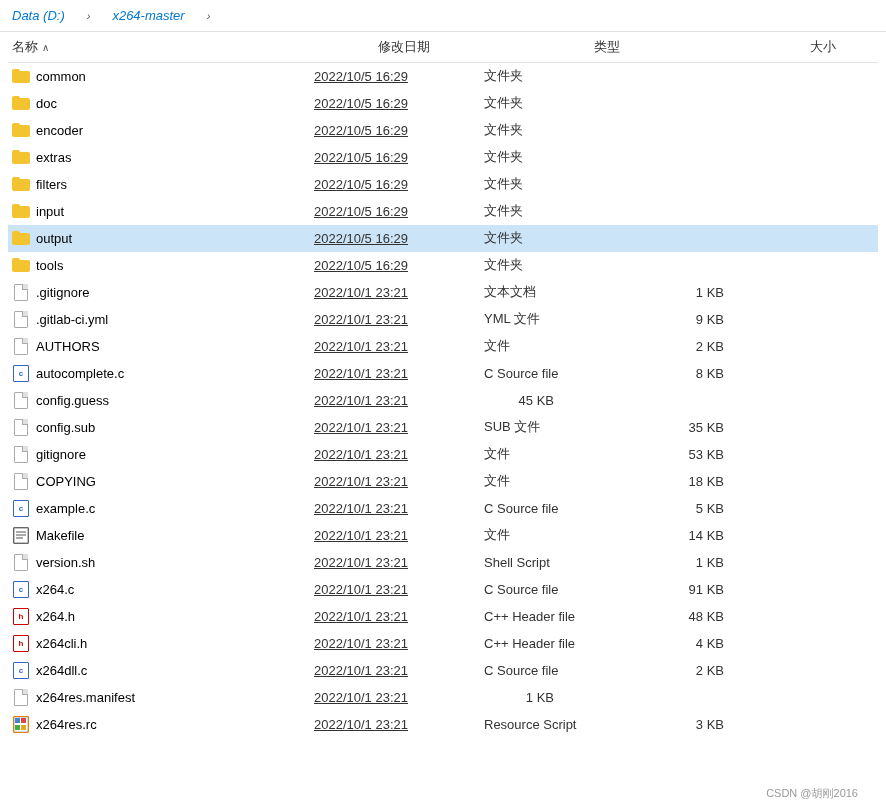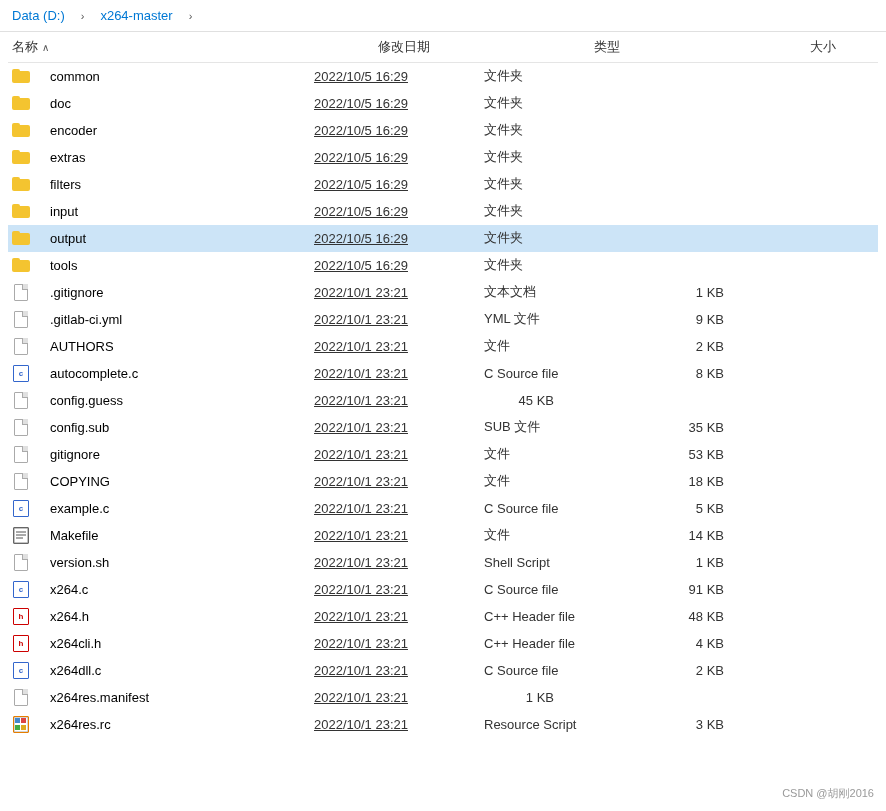--- a/index.html
+++ b/index.html
@@ -13,21 +13,22 @@
     }
 
     .breadcrumb-bar {
       display: flex;
       align-items: center;
       padding: 8px 12px;
       background: #fff;
       border-bottom: 1px solid #e0e0e0;
       font-size: 13px;
       color: #333;
-      gap: 16px;
+      gap: 22px;
+      font-style: italic;
     }
     .breadcrumb-item {
       color: #0078d4;
       cursor: pointer;
     }
     .breadcrumb-separator {
       color: #555;
       font-size: 11px;
     }
 
@@ -197,42 +198,41 @@
       justify-content: center;
     }
 
     .file-name-cell {
       flex: 0 0 302px;
       white-space: nowrap;
       overflow: hidden;
       text-overflow: ellipsis;
       display: flex;
       align-items: center;
-      gap: 14px;
     }
     .file-date-cell {
       flex: 0 0 170px;
       color: #333;
       text-decoration: underline;
     }
     .file-type-cell {
       flex: 0 0 170px;
       color: #333;
     }
     .file-size-cell {
       flex: 0 0 80px;
       color: #333;
       text-align: right;
       padding-right: 10px;
     }
 
     .footer-watermark {
       position: fixed;
       bottom: 10px;
-      right: 12px;
+      right: 28px;
       font-size: 11px;
       color: #999;
     }
   </style>
 </head>
 <body>
 
 <div class="breadcrumb-bar">
   <span class="breadcrumb-item">Data (D:)</span>
   <span class="breadcrumb-separator">›</span>

